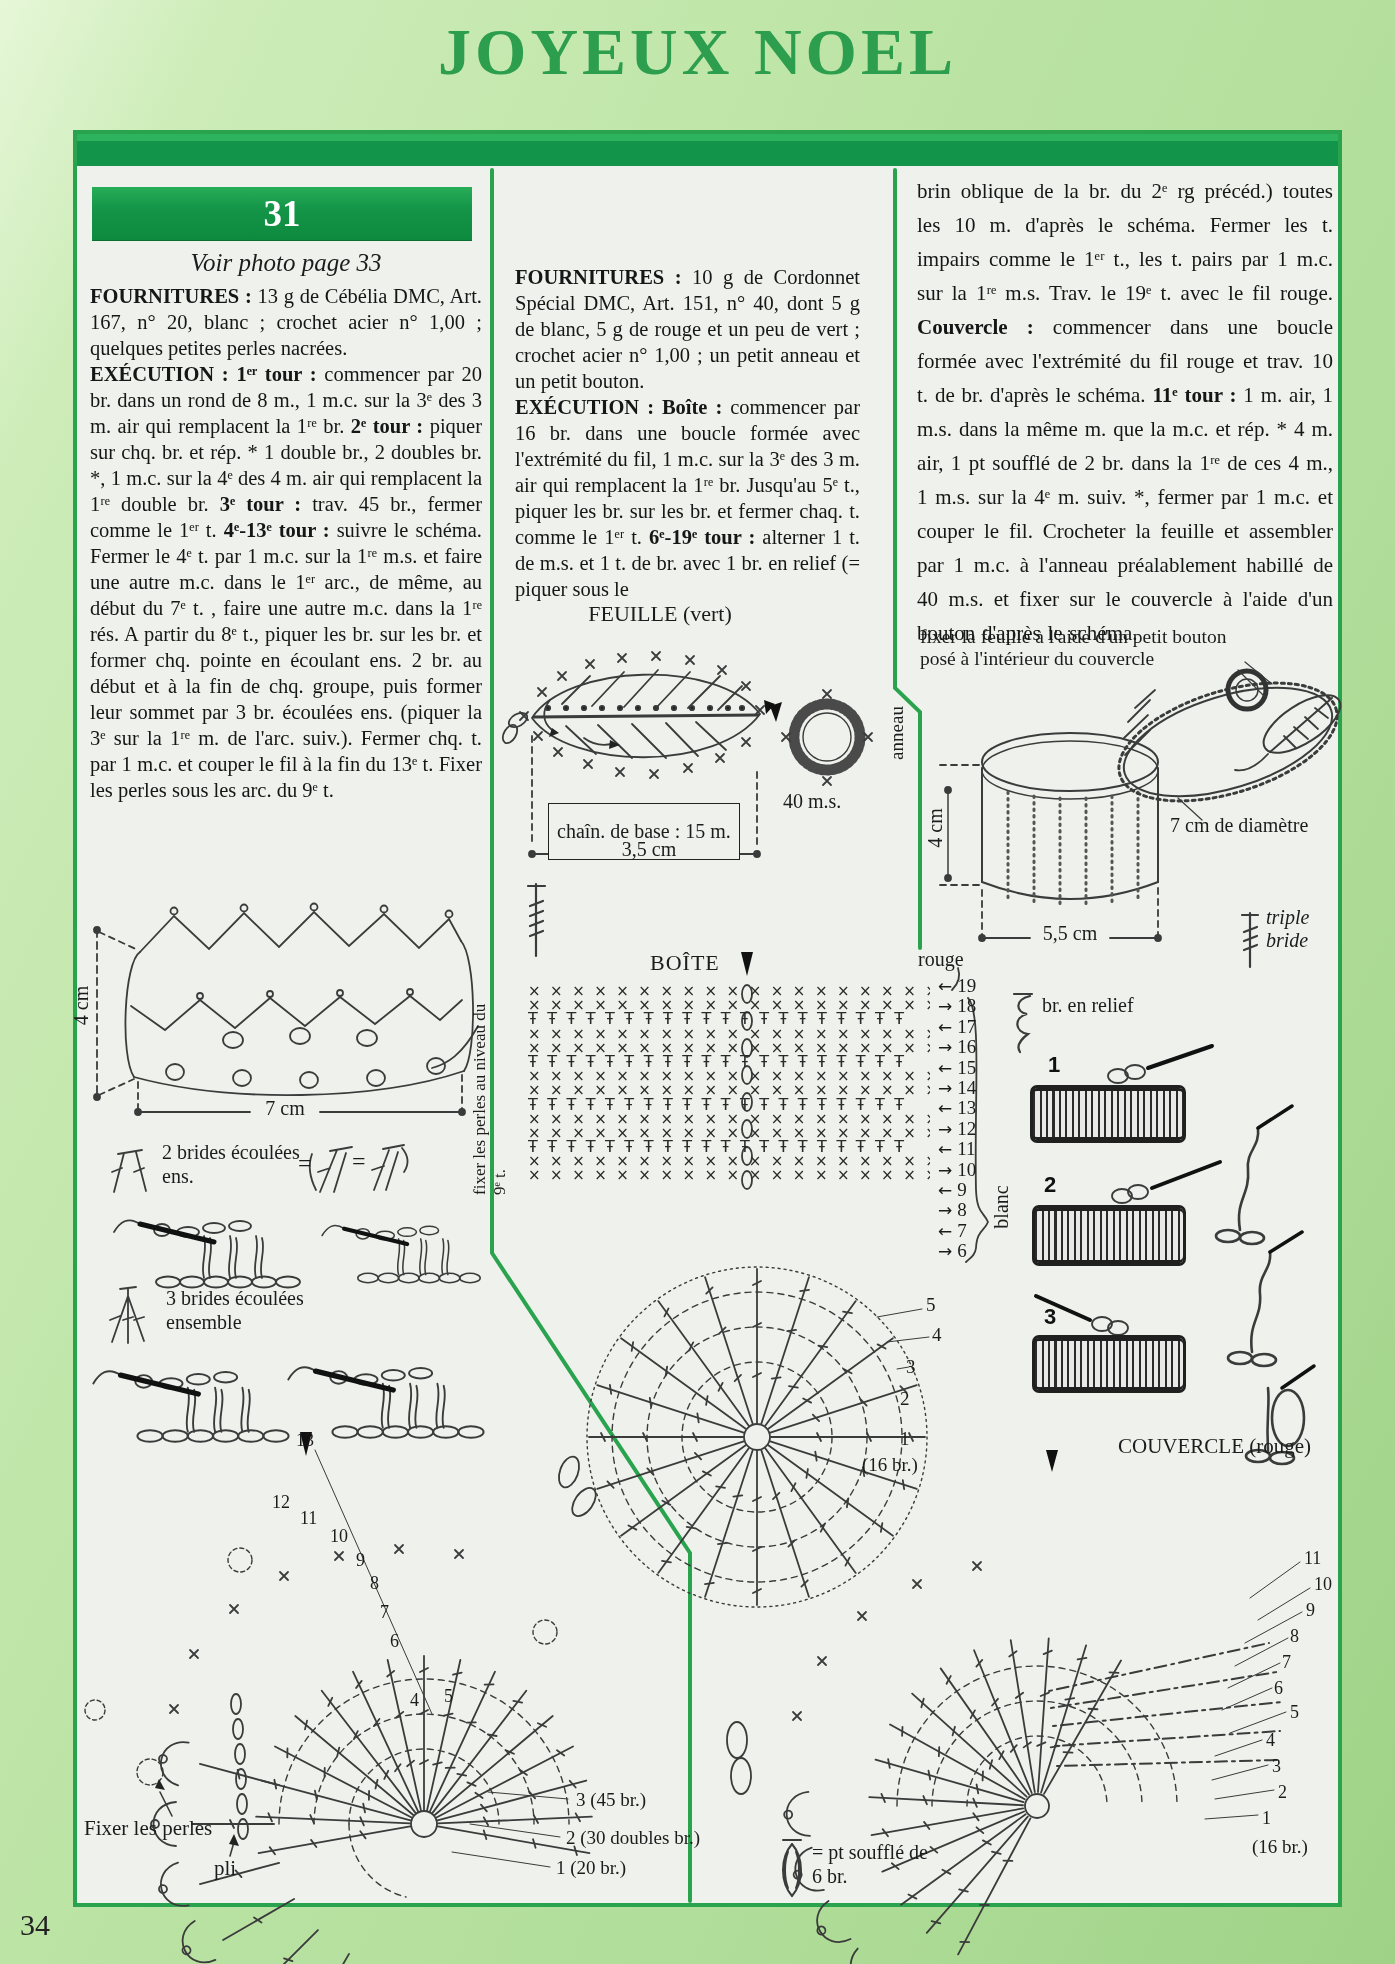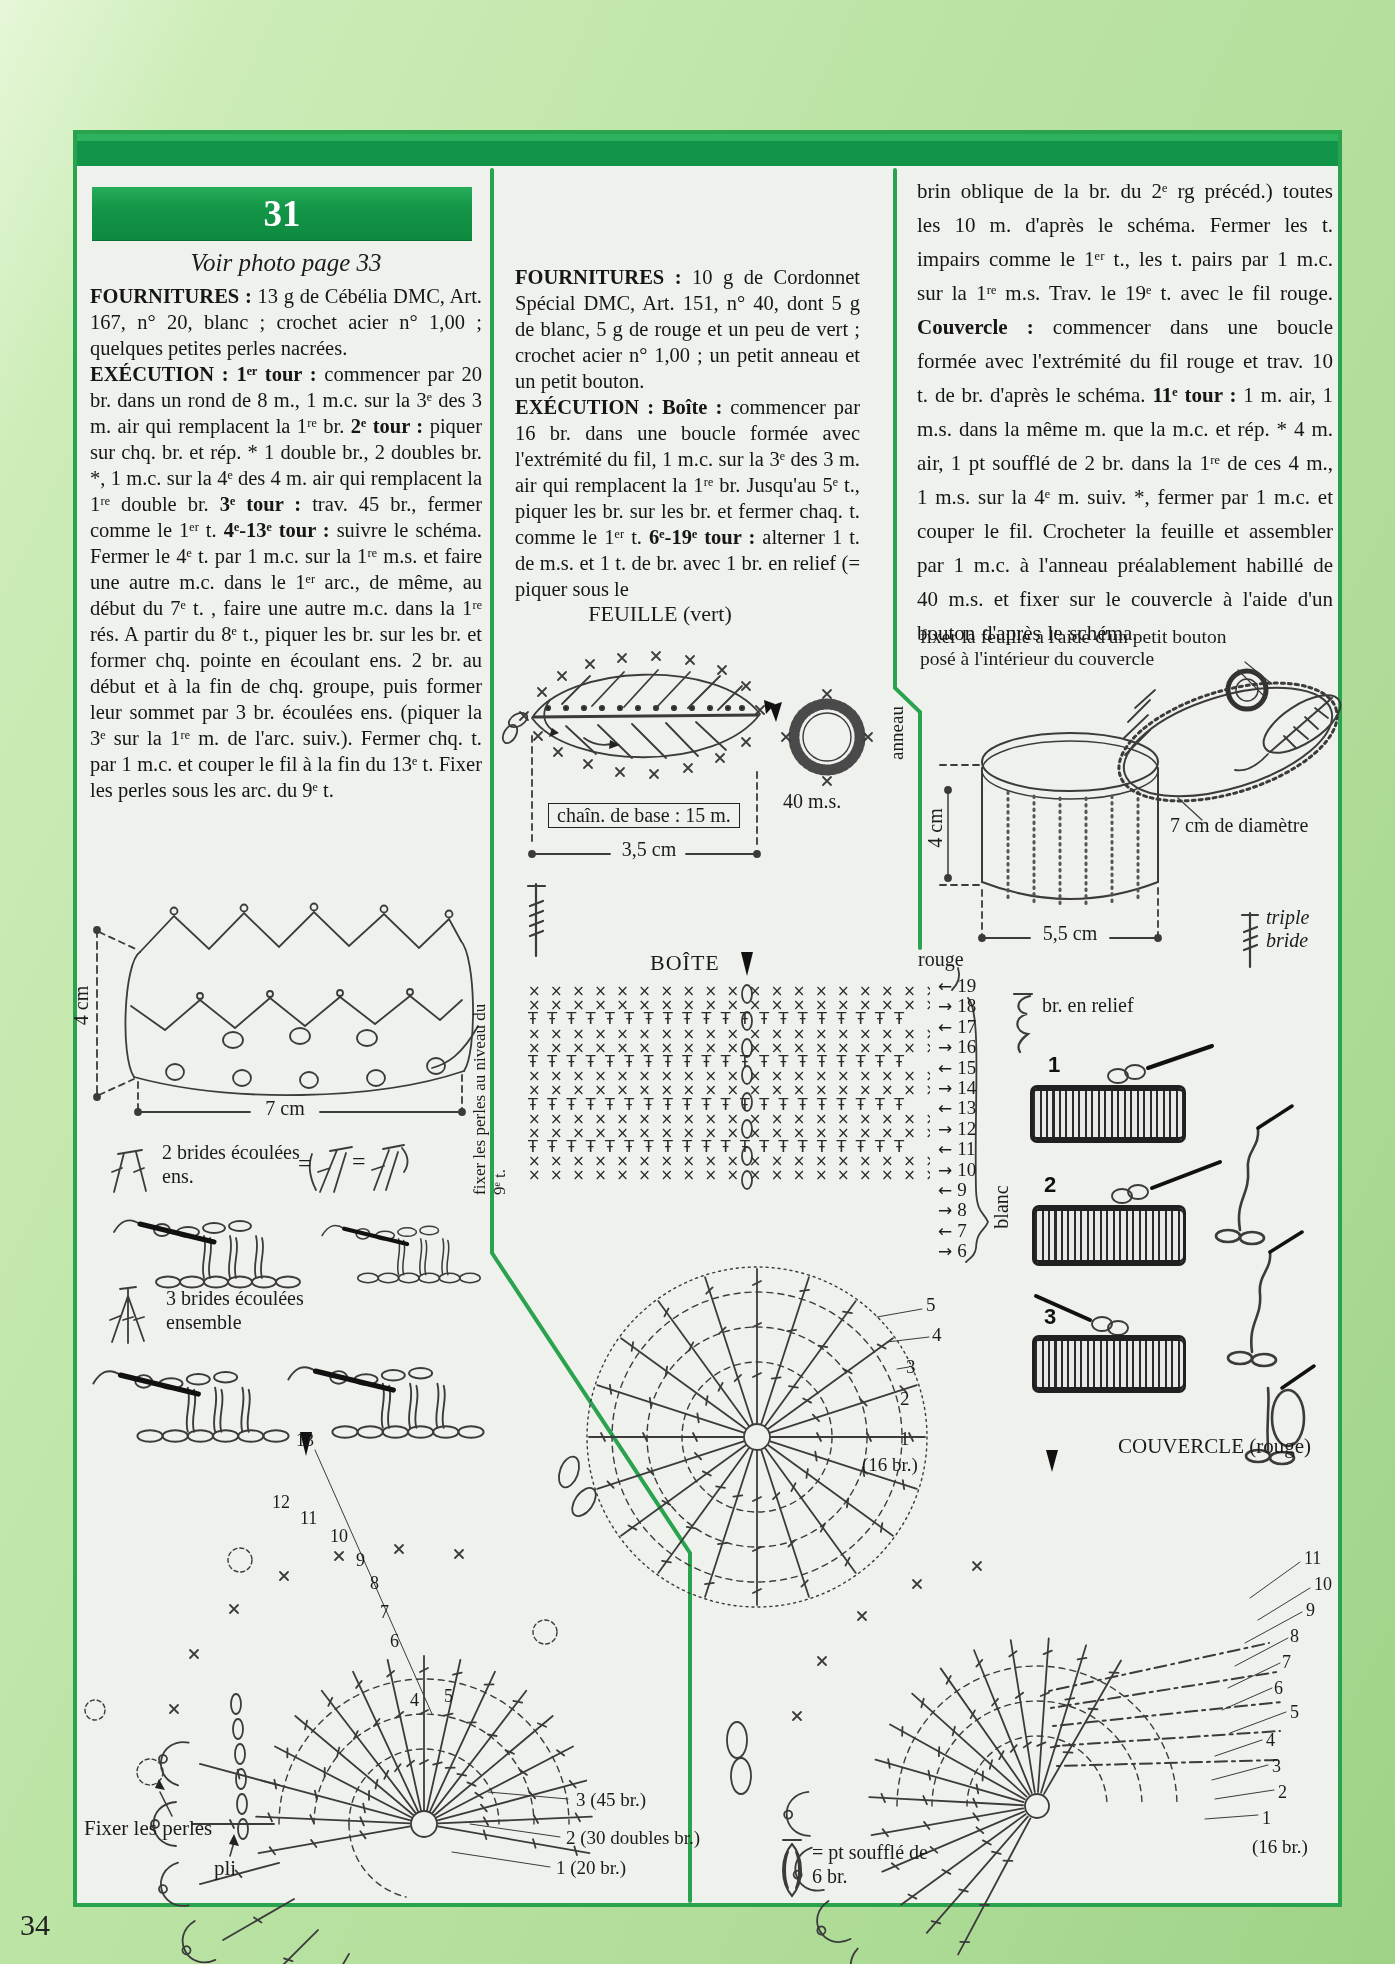--- a/index.html
+++ b/index.html
@@ -15,21 +15,21 @@
     box-shadow:0 1px 0 #0a6e31;}
   .col{position:absolute;z-index:2;text-align:justify;color:#161616;}
   .col p{margin:0;}
   .c12{font-size:20.5px;line-height:26px;}
   .c3{font-size:21px;line-height:34px;word-spacing:1.5px;}
   .lbl{position:absolute;z-index:2;color:#1c1c1c;font-size:20px;white-space:nowrap;}
   .wrap{white-space:normal;}
   .rot{transform:rotate(-90deg);transform-origin:0 0;}
   .ital{font-style:italic;}
   .ctr{text-align:center;}
-  .boxed{border:1.5px solid #222;padding:0 8px;background:#eef1ec;}
+  .boxed{border:1.5px solid #222;padding:16px 8px;background:#eef1ec;}
   .rows{position:absolute;z-index:2;left:528px;top:984px;width:402px;color:#2a2a2a;
     font-family:"DejaVu Sans","Liberation Sans",sans-serif;}
   .rows div{height:14.2px;line-height:14.2px;font-size:15px;letter-spacing:9.5px;overflow:hidden;}
   .rows div.tr{font-size:16px;}
   .rnums{position:absolute;z-index:2;left:938px;top:976px;font-size:19px;color:#1c1c1c;}
   .rnums div{height:20.4px;line-height:20.4px;display:flex;gap:5px;align-items:center;}
   .rnums .arr{font-family:"DejaVu Sans",sans-serif;font-size:17px;}
   .knit{position:absolute;z-index:2;border:3px solid #202020;border-radius:7px;
     background:repeating-linear-gradient(90deg,#2b2b2b 0 2px,#e9e9e7 2px 6.5px);
     box-shadow:inset 0 3px 0 #202020, inset 0 -3px 0 #202020;}
@@ -444,20 +444,21 @@
     <line x1="1258" y1="1815" x2="1205" y2="1819"></line>
   </g>
 
   <g>
     <path d="M783,1840 H801 M792,1844 C780,1858 780,1882 792,1896 C804,1882 804,1858 792,1844 M788,1852 C784,1862 784,1878 788,1888 M796,1852 C800,1862 800,1878 796,1888" stroke-width="2"></path>
   </g>
 
   <line x1="1245" y1="662" x2="1272" y2="684" stroke-width="1.2"></line>
 </svg>
 
+<h1 class="title">JOYEUX NOEL</h1>
 
 <div class="band" style="left:92px;top:187px;width:380px;">31</div>
 
 <div class="lbl ital ctr" style="left:90px;top:249px;width:392px;font-size:25px;">Voir photo page 33</div>
 
 <div class="col c12" style="left:90px;top:283px;width:392px;">
   <p><b>FOURNITURES :</b><span> 13 g de Cébélia DMC, Art. 167, n° 20, blanc ; crochet acier n° 1,00 ; quelques petites perles nacrées.</span></p>
   <p><b>EXÉCUTION : 1ᵉʳ tour :</b><span> commencer par 20 br. dans un rond de 8 m., 1 m.c. sur la 3ᵉ des 3 m. air qui remplacent la 1ʳᵉ br. </span><b>2ᵉ tour :</b><span> piquer sur chq. br. et rép. * 1 double br., 2 doubles br. *, 1 m.c. sur la 4ᵉ des 4 m. air qui remplacent la 1ʳᵉ double br. </span><b>3ᵉ tour :</b><span> trav. 45 br., fermer comme le 1ᵉʳ t. </span><b>4ᵉ-13ᵉ tour :</b><span> suivre le schéma. Fermer le 4ᵉ t. par 1 m.c. sur la 1ʳᵉ m.s. et faire une autre m.c. dans le 1ᵉʳ arc., de même, au début du 7ᵉ t. , faire une autre m.c. dans la 1ʳᵉ rés. A partir du 8ᵉ t., piquer les br. sur les br. et former chq. pointe en écoulant ens. 2 br. au début et à la fin de chq. groupe, puis former leur sommet par 3 br. écoulées ens. (piquer la 3ᵉ sur la 1ʳᵉ m. de l'arc. suiv.). Fermer chq. t. par 1 m.c. et couper le fil à la fin du 13ᵉ t. Fixer les perles sous les arc. du 9ᵉ t.</span></p>
 </div>
 

